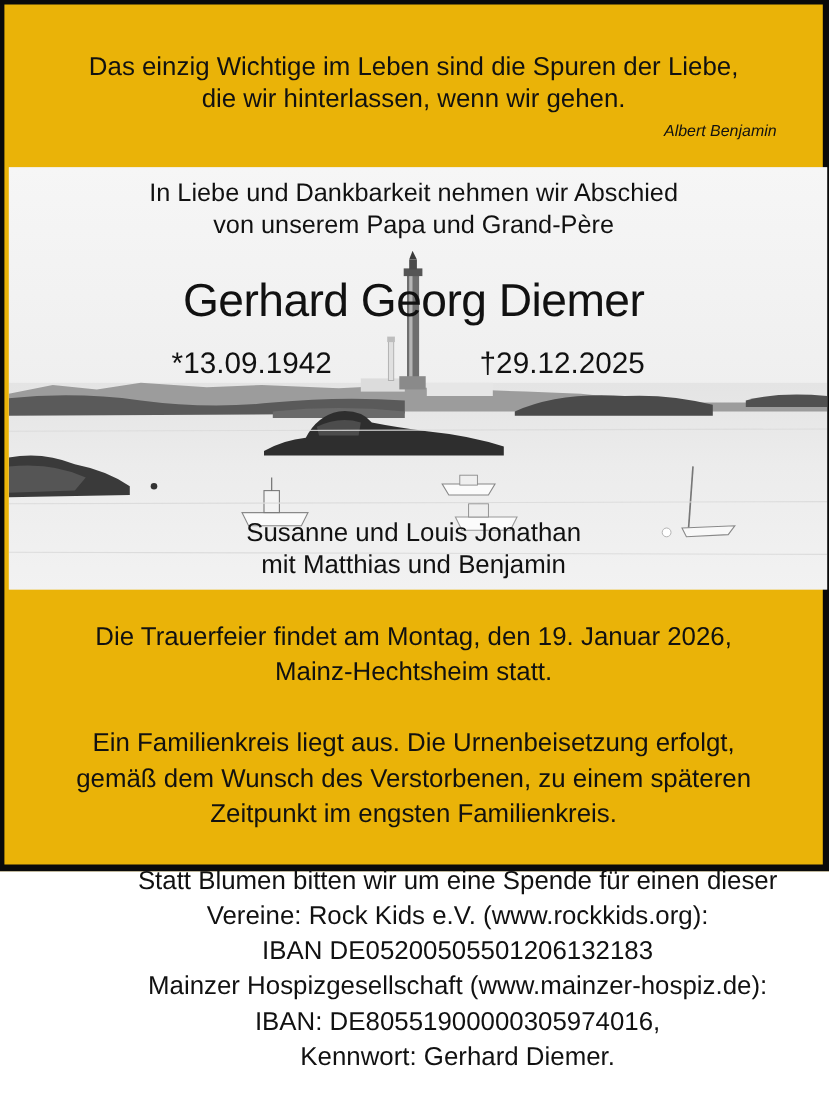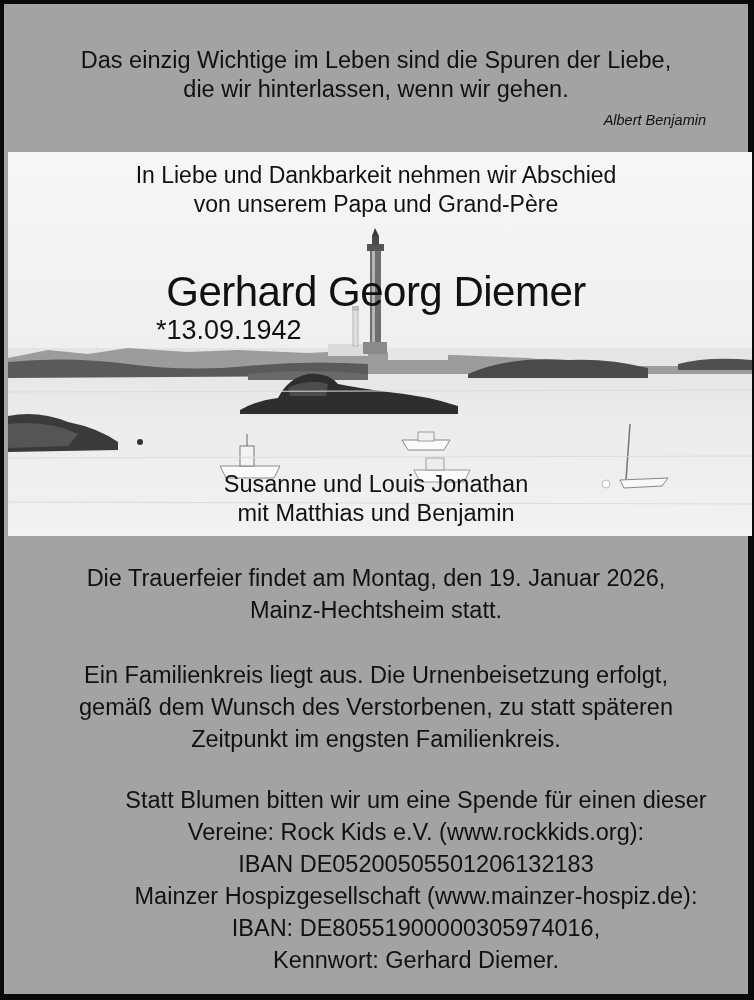--- a/index.html
+++ b/index.html
@@ -1,28 +1,28 @@
 <!DOCTYPE html>
 <html><head>
 <meta charset="utf-8">
 <style>
   html, body { margin:0; padding:0; background:#ffffff; }
   body { width:754px; height:1000px; position:relative; overflow:hidden; }
   .frame {
-    position:absolute; left:0; top:0; width:754px; height:1000px;
+    position:absolute; left:0; top:0; width:754px; height:792px;
     box-sizing:border-box; border:4px solid #0a0a0a; border-right-width:6px; border-bottom-width:6px;
-    background:#a3a3a3;
+    background:#eab308;
   }
   .txt { font-family:"Liberation Sans", sans-serif; color:#111111; text-align:center; position:absolute; left:0; width:744px; }
   .quote { top:42px; font-size:23.5px; line-height:29px; }
   .author { position:absolute; top:108px; right:42px; font-family:"Liberation Sans", sans-serif; font-style:italic; font-size:14.5px; color:#111; }
   .photo { position:absolute; left:4px; top:148px; width:744px; height:384px; overflow:hidden; background:#f3f3f3; }
   .photo svg { position:absolute; left:0; top:0; }
   .intro { top:157px; font-size:23px; line-height:29px; }
-  .name { top:262px; font-size:42px; line-height:52px; letter-spacing:-0.5px; }
+  .name { top:243px; font-size:42px; line-height:52px; letter-spacing:-0.5px; }
   .dates { position:absolute; top:311px; font-family:"Liberation Sans", sans-serif; font-size:27px; color:#111; }
   .date-born { left:152px; }
   .date-died { left:432px; }
   .family { top:466px; font-size:23.5px; line-height:29px; }
   .ceremony { top:558px; font-size:23.5px; line-height:32px; }
   .condolence { top:655px; font-size:23.5px; line-height:32px; }
   .donation { top:780px; font-size:23.5px; line-height:32px;margin-left:40px; }
   .line { display:block; }
 </style>
 </head>
@@ -107,34 +107,35 @@
   <div class="author">Albert Benjamin</div>
 
   <div class="txt intro">
     <span class="line">In Liebe und Dankbarkeit nehmen wir Abschied</span>
     <span class="line">von unserem Papa und Grand-Père</span>
   </div>
 
   <div class="txt name">Gerhard Georg Diemer</div>
 
   <div class="dates date-born">*13.09.1942</div>
+  <div class="dates date-died">†29.12.2025</div>
 
   <div class="txt family">
     <span class="line">Susanne und Louis Jonathan</span>
     <span class="line">mit Matthias und Benjamin</span>
   </div>
 
   <div class="txt ceremony">
     <span class="line">Die Trauerfeier findet am Montag, den 19. Januar 2026,</span>
     <span class="line">Mainz-Hechtsheim statt.</span>
   </div>
 
   <div class="txt condolence">
     <span class="line">Ein Familienkreis liegt aus. Die Urnenbeisetzung erfolgt,</span>
-    <span class="line">gemäß dem Wunsch des Verstorbenen, zu statt späteren</span>
+    <span class="line">gemäß dem Wunsch des Verstorbenen, zu einem späteren</span>
     <span class="line">Zeitpunkt im engsten Familienkreis.</span>
   </div>
 
   <div class="txt donation">
     <span class="line">Statt Blumen bitten wir um eine Spende für einen dieser</span>
     <span class="line">Vereine: Rock Kids e.V. (www.rockkids.org):</span>
     <span class="line">IBAN DE05200505501206132183</span>
     <span class="line">Mainzer Hospizgesellschaft (www.mainzer-hospiz.de):</span>
     <span class="line">IBAN: DE80551900000305974016,</span>
     <span class="line">Kennwort: Gerhard Diemer.</span>

